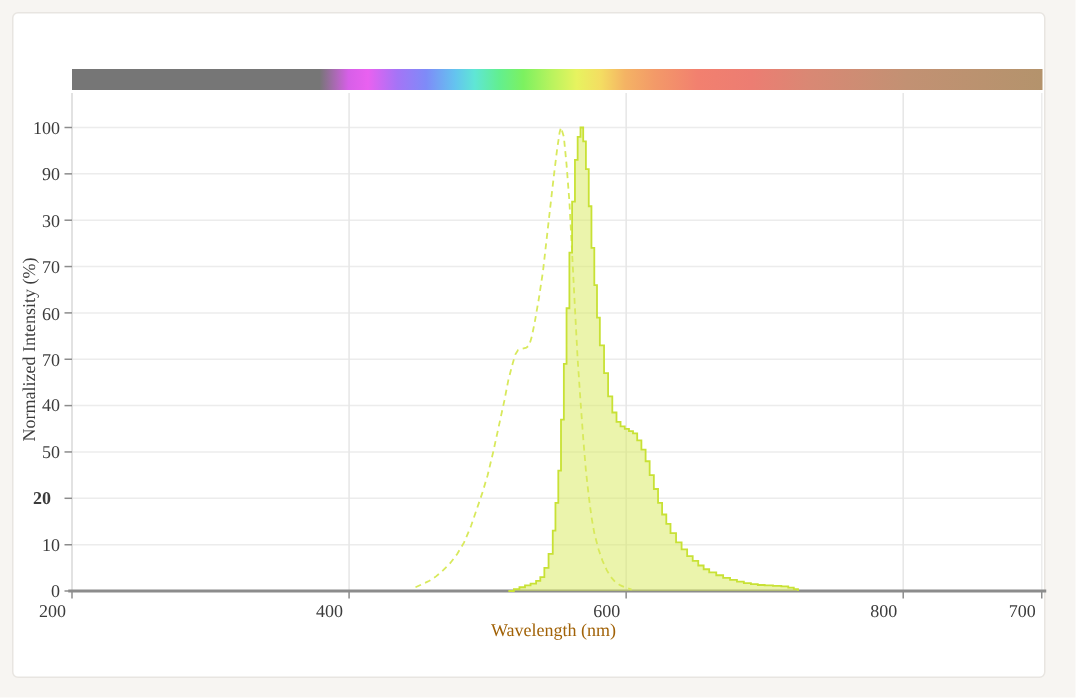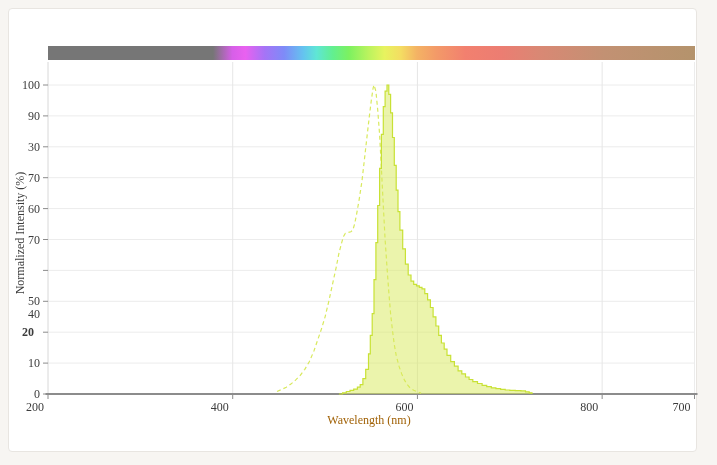--- a/index.html
+++ b/index.html
@@ -76,21 +76,21 @@
     <path d="M277.0 391.5 L281.7 389.4 L286.3 387.2 L290.9 384.1 L295.5 380.1 L300.1 375.5 L304.8 369.3 L309.4 361.6 L314.0 350.7 L317.7 339.9 L321.4 329.1 L325.1 316.8 L328.8 301.3 L332.5 284.3 L336.2 267.3 L338.9 253.4 L341.7 242.6 L343.5 236.4 L345.4 233.3 L348.2 232.4 L350.9 231.8 L352.8 230.2 L354.6 224.1 L356.5 214.8 L359.2 199.3 L362.0 180.8 L364.8 156.1 L367.6 131.4 L369.4 115.9 L371.3 100.4 L373.1 88.1 L374.0 85.0 L375.9 91.2 L377.7 109.7 L379.6 134.4 L381.4 168.4 L383.3 205.5 L385.1 239.5 L387.0 267.3 L388.8 292.0 L390.6 313.7 L392.5 330.7 L394.3 344.6 L396.2 355.4 L399.0 366.2 L401.7 373.9 L404.5 380.1 L407.3 384.7 L410.0 387.8 L413.7 390.3 L417.4 391.8 L421.1 393.1" stroke="#d8e95c" fill="none" stroke-width="1.2" stroke-dasharray="4 3"></path>
     <path d="M338.9 394.0 L342.6 394.0 L342.6 392.8 L346.3 392.8 L346.3 391.5 L350.0 391.5 L350.0 390.3 L353.7 390.3 L353.7 389.1 L357.4 389.1 L357.4 387.2 L360.2 387.2 L360.2 384.7 L362.9 384.7 L362.9 378.6 L365.7 378.6 L365.7 369.3 L368.5 369.3 L368.5 353.8 L370.3 353.8 L370.3 335.3 L372.2 335.3 L372.2 313.7 L374.0 313.7 L374.0 279.7 L375.9 279.7 L375.9 242.6 L377.7 242.6 L377.7 205.5 L379.6 205.5 L379.6 168.4 L381.4 168.4 L381.4 134.4 L383.3 134.4 L383.3 106.6 L385.1 106.6 L385.1 91.2 L387.0 91.2 L387.0 85.0 L388.8 85.0 L388.8 94.3 L390.6 94.3 L390.6 112.8 L392.5 112.8 L392.5 137.5 L394.3 137.5 L394.3 165.3 L396.2 165.3 L396.2 190.1 L398.0 190.1 L398.0 211.7 L399.9 211.7 L399.9 230.2 L402.7 230.2 L402.7 248.8 L405.4 248.8 L405.4 264.2 L408.2 264.2 L408.2 275.0 L411.0 275.0 L411.0 281.2 L413.7 281.2 L413.7 284.3 L416.5 284.3 L416.5 285.9 L419.3 285.9 L419.3 287.4 L422.0 287.4 L422.0 288.9 L424.8 288.9 L424.8 293.6 L427.6 293.6 L427.6 299.8 L430.4 299.8 L430.4 307.5 L433.1 307.5 L433.1 316.8 L435.9 316.8 L435.9 326.0 L438.7 326.0 L438.7 335.3 L441.4 335.3 L441.4 343.0 L444.2 343.0 L444.2 349.2 L447.0 349.2 L447.0 355.4 L450.7 355.4 L450.7 361.6 L454.4 361.6 L454.4 366.2 L458.1 366.2 L458.1 370.8 L461.8 370.8 L461.8 373.9 L465.5 373.9 L465.5 377.0 L469.1 377.0 L469.1 379.5 L472.8 379.5 L472.8 381.6 L477.5 381.6 L477.5 383.5 L482.1 383.5 L482.1 385.3 L486.7 385.3 L486.7 386.6 L491.3 386.6 L491.3 387.8 L495.9 387.8 L495.9 388.7 L500.6 388.7 L500.6 389.4 L505.2 389.4 L505.2 390.0 L509.8 390.0 L509.8 390.3 L515.3 390.3 L515.3 390.6 L520.9 390.6 L520.9 390.9 L525.5 390.9 L525.5 391.8 L529.2 391.8 L529.2 392.8 L532.0 392.8 L532.0 394.0 L532.0 394 L338.9 394 Z" stroke="none" fill="rgba(216,233,90,0.5)" stroke-width="1.2"></path>
     <path d="M338.9 394.0 L342.6 394.0 L342.6 392.8 L346.3 392.8 L346.3 391.5 L350.0 391.5 L350.0 390.3 L353.7 390.3 L353.7 389.1 L357.4 389.1 L357.4 387.2 L360.2 387.2 L360.2 384.7 L362.9 384.7 L362.9 378.6 L365.7 378.6 L365.7 369.3 L368.5 369.3 L368.5 353.8 L370.3 353.8 L370.3 335.3 L372.2 335.3 L372.2 313.7 L374.0 313.7 L374.0 279.7 L375.9 279.7 L375.9 242.6 L377.7 242.6 L377.7 205.5 L379.6 205.5 L379.6 168.4 L381.4 168.4 L381.4 134.4 L383.3 134.4 L383.3 106.6 L385.1 106.6 L385.1 91.2 L387.0 91.2 L387.0 85.0 L388.8 85.0 L388.8 94.3 L390.6 94.3 L390.6 112.8 L392.5 112.8 L392.5 137.5 L394.3 137.5 L394.3 165.3 L396.2 165.3 L396.2 190.1 L398.0 190.1 L398.0 211.7 L399.9 211.7 L399.9 230.2 L402.7 230.2 L402.7 248.8 L405.4 248.8 L405.4 264.2 L408.2 264.2 L408.2 275.0 L411.0 275.0 L411.0 281.2 L413.7 281.2 L413.7 284.3 L416.5 284.3 L416.5 285.9 L419.3 285.9 L419.3 287.4 L422.0 287.4 L422.0 288.9 L424.8 288.9 L424.8 293.6 L427.6 293.6 L427.6 299.8 L430.4 299.8 L430.4 307.5 L433.1 307.5 L433.1 316.8 L435.9 316.8 L435.9 326.0 L438.7 326.0 L438.7 335.3 L441.4 335.3 L441.4 343.0 L444.2 343.0 L444.2 349.2 L447.0 349.2 L447.0 355.4 L450.7 355.4 L450.7 361.6 L454.4 361.6 L454.4 366.2 L458.1 366.2 L458.1 370.8 L461.8 370.8 L461.8 373.9 L465.5 373.9 L465.5 377.0 L469.1 377.0 L469.1 379.5 L472.8 379.5 L472.8 381.6 L477.5 381.6 L477.5 383.5 L482.1 383.5 L482.1 385.3 L486.7 385.3 L486.7 386.6 L491.3 386.6 L491.3 387.8 L495.9 387.8 L495.9 388.7 L500.6 388.7 L500.6 389.4 L505.2 389.4 L505.2 390.0 L509.8 390.0 L509.8 390.3 L515.3 390.3 L515.3 390.6 L520.9 390.6 L520.9 390.9 L525.5 390.9 L525.5 391.8 L529.2 391.8 L529.2 392.8 L532.0 392.8 L532.0 394.0" stroke="#c8e135" fill="none" stroke-width="1.2"></path>
   </svg>
 
 <div id="labelLayer">
     <div class="tick-label tick-y" style="left: 6px; top: 387px;">0</div>
     <div class="tick-label tick-y" style="left: 6px; top: 356.1px;">10</div>
     <div class="tick-label tick-y" style="left: 0; top: 325.2px; font-weight: bold;">20</div>
     <div class="tick-label tick-y" style="left: 6px; top: 294.3px;">50</div>
-    <div class="tick-label tick-y" style="left: 6px; top: 263.4px; margin-top: 44px;">40</div>
+    <div class="tick-label tick-y" style="left: 6px; top: 263.4px;">40</div>
     <div class="tick-label tick-y" style="left: 6px; top: 232.5px;">70</div>
     <div class="tick-label tick-y" style="left: 6px; top: 201.6px;">60</div>
     <div class="tick-label tick-y" style="left: 6px; top: 170.7px; font-family: Liberation Serif, serif;">70</div>
     <div class="tick-label tick-y" style="left: 6px; top: 139.8px;">30</div>
     <div class="tick-label tick-y" style="left: 6px; top: 108.9px;">90</div>
     <div class="tick-label tick-y" style="left: 6px; top: 78px;">100</div>
     <div class="tick-label tick-x" style="left: 26px; top: 400px;">200</div>
     <div class="tick-label tick-x" style="left: 210.714px; top: 400px;">400</div>
     <div class="tick-label tick-x" style="left: 395.429px; top: 400px;">600</div>
     <div class="tick-label tick-x" style="left: 580.143px; top: 400px;">800</div>

